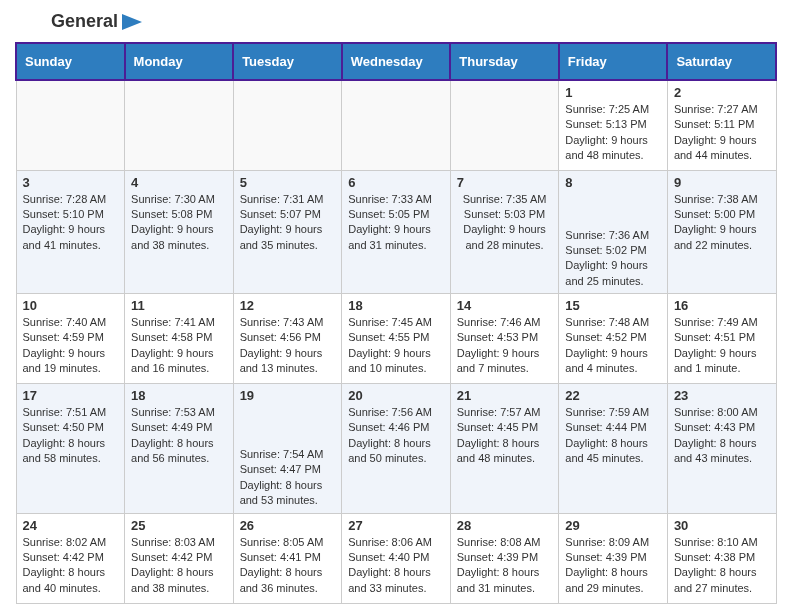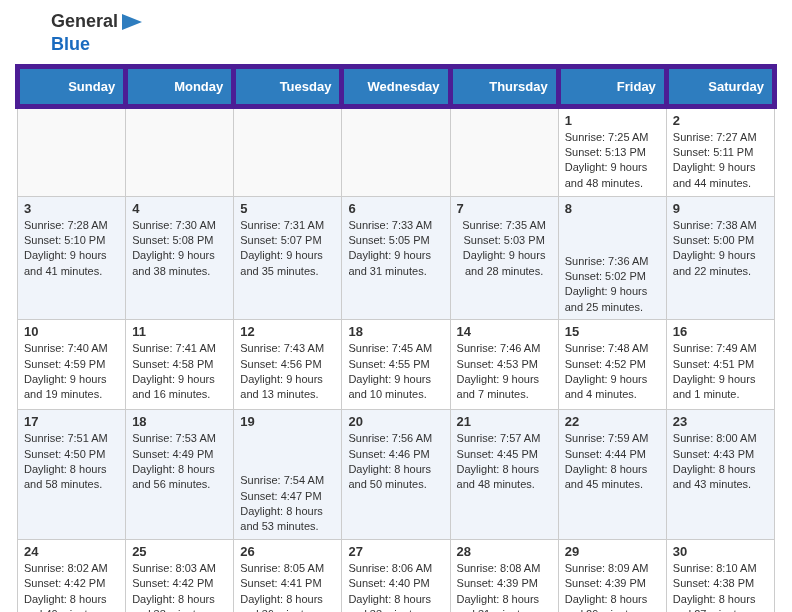--- a/index.html
+++ b/index.html
@@ -7,42 +7,41 @@
     .container { padding: 10px 15px; }
     .header { display: flex; justify-content: space-between; align-items: flex-start; margin-bottom: 8px; }
     .logo { display: flex; align-items: center; }
     .logo-text { font-size: 18px; font-weight: bold; color: #333; line-height: 1.2; margin-left: 36px; }
     .logo-blue { color: #1a6bbf; }
     .logo-icon { width: 24px; height: 24px; margin-left: 2px; }
     .title-section { text-align: right; }
     .month-title { font-size: 32px; font-weight: bold; color: #333; }
     .location { font-size: 16px; color: #555; }
     .calendar { width: 100%; border-collapse: collapse; }
-    .calendar thead th { background: #2e7dbf; color: white; padding: 10px 8px; font-size: 13px; font-weight: bold; text-align: right; border: 5px solid #4c1d95; }
+    .calendar thead th { background: #2e7dbf; color: white; padding: 10px 8px; font-size: 13px; font-weight: bold; text-align: left; border: 2px solid #4c1d95; }
     .calendar tbody td { vertical-align: top; border: 1px solid #ccc; padding: 4px 6px; font-size: 11px; color: #333; height: 90px; width: calc(100% / 7); }
     .calendar tbody td.empty { background: #f9f9f9; }
     .calendar tbody tr:nth-child(odd) td:not(.empty) { background: #fff; }
     .calendar tbody tr:nth-child(even) td:not(.empty) { background: #f0f4fa; }
     .day-number { font-size: 13px; font-weight: bold; color: #333; margin-bottom: 2px; }
     .day-info { font-size: 11px; color: #333; line-height: 1.4; }
   </style>
 </head>
 <body>
 
 <div class="container">
   <div class="header">
     <div class="logo">
       <div>
         <div style="display:flex;align-items:center;">
           <span class="logo-text">General</span>
           <svg class="logo-icon" viewBox="0 0 24 24">
             <polygon points="2,4 22,12 2,20" fill="#2e7dbf"></polygon>
           </svg>
         </div>
-        <div class="logo-text logo-blue">Blue</div>
       </div>
     </div>
     <div class="title-section">
       <div class="month-title"></div>
       <div class="location"></div>
     </div>
   </div>
 
   <table class="calendar">
     <thead>

